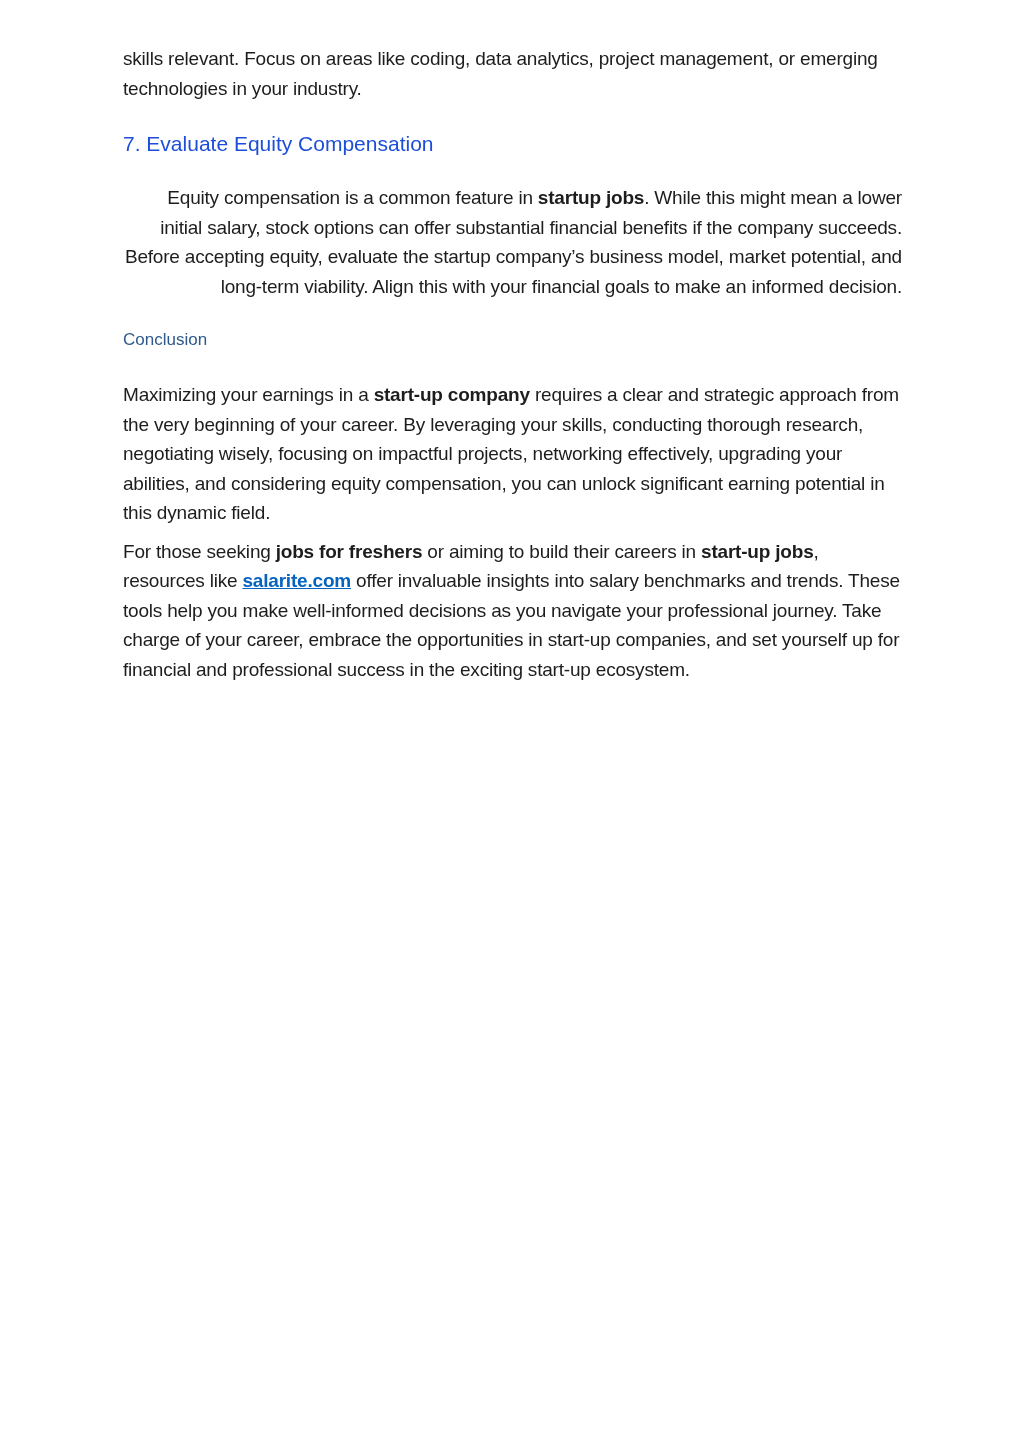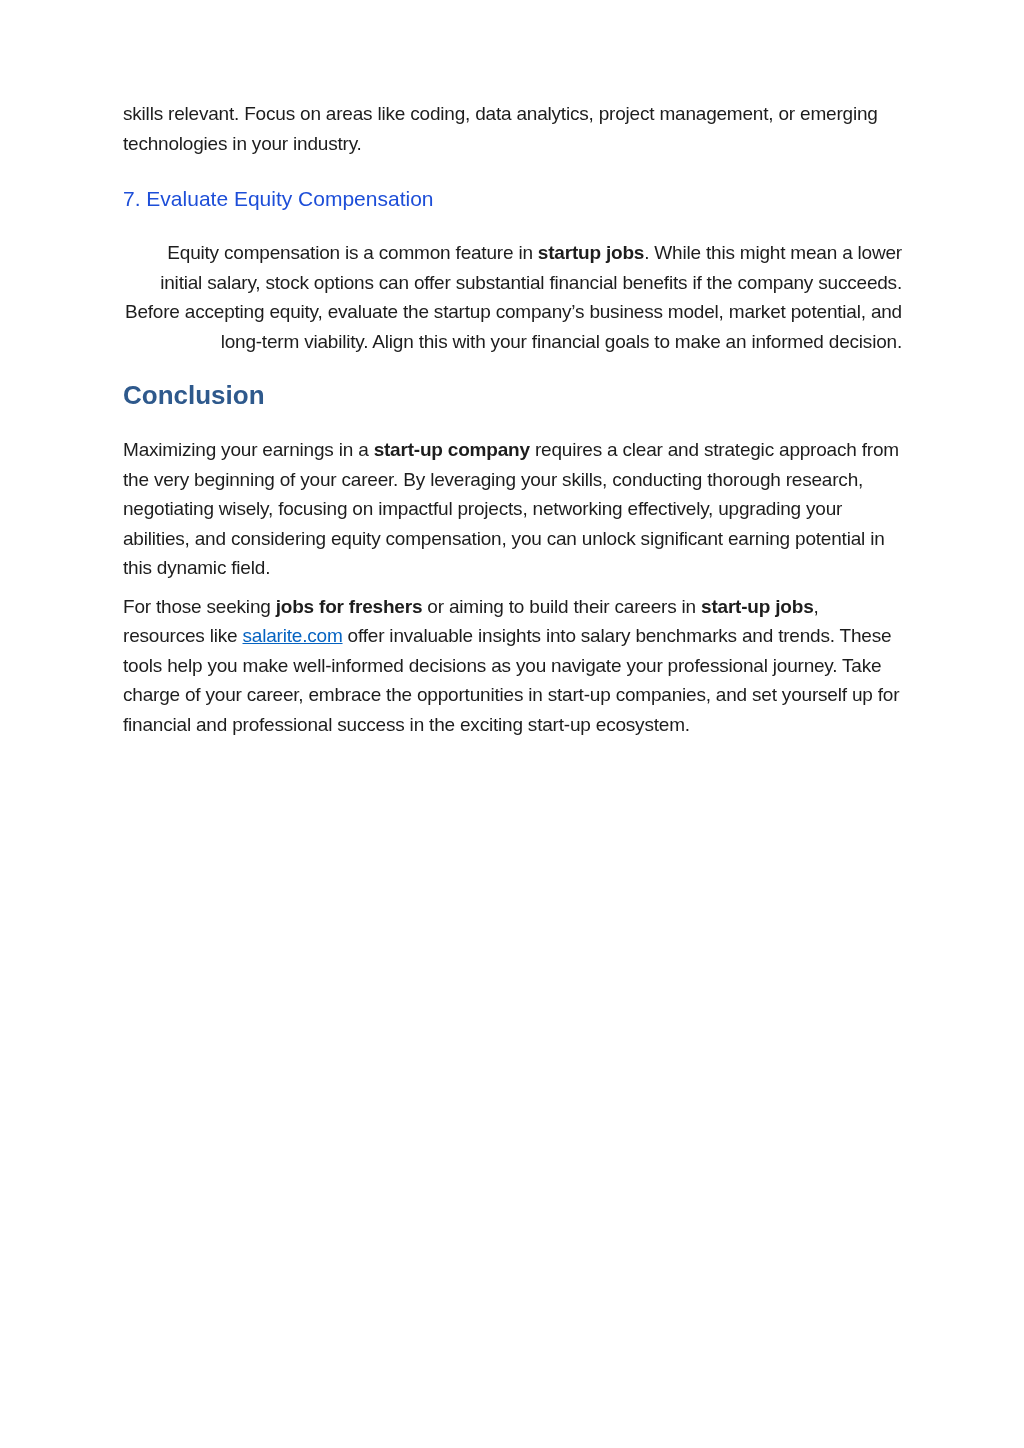--- a/index.html
+++ b/index.html
@@ -6,21 +6,21 @@
     margin: 0;
     padding: 0;
     background: #ffffff;
   }
   .page {
     position: relative;
     width: 1024px;
     height: 1376px;
     background: #ffffff;
     box-sizing: border-box;
-    padding: 99px 122px 0 123px;
+    padding: 44px 122px 0 123px;
     font-family: "Liberation Sans", "DejaVu Sans", sans-serif;
     color: #1d1d1d;
     overflow: hidden;
   }
   .body-par {
     font-size: 19px;
     line-height: 29.5px;
     letter-spacing: -0.2px;
     margin: 0 0 27px 0;
     text-align: left;
@@ -30,32 +30,32 @@
   .par-conc2    { margin-bottom: 0; }
   .section-heading {
     font-size: 21px;
     font-weight: 400;
     line-height: 28px;
     color: #1d4ed8;
     margin: 0 0 25px 0;
     letter-spacing: 0;
   }
   .conclusion-heading {
-    font-size: 26px;
-    font-weight: 700;
+    font-size: 17px;
+    font-weight: 400;
     line-height: 30px;
     color: #2e598c;
     margin: 0 0 25px 0;
   }
   .run      { font-weight: 400; }
   .run-bold { font-weight: 700; }
   a.doc-link {
     color: #0563c1;
     text-decoration: underline;
-    font-weight: 400;
+    font-weight: 700;
     cursor: pointer;
   }
 </style>
 </head>
 <body>
 
 <div class="page">
 
   <p class="body-par"><span class="run">skills relevant. Focus on areas like coding, data analytics, project management, or emerging technologies in your industry.</span></p>
 

